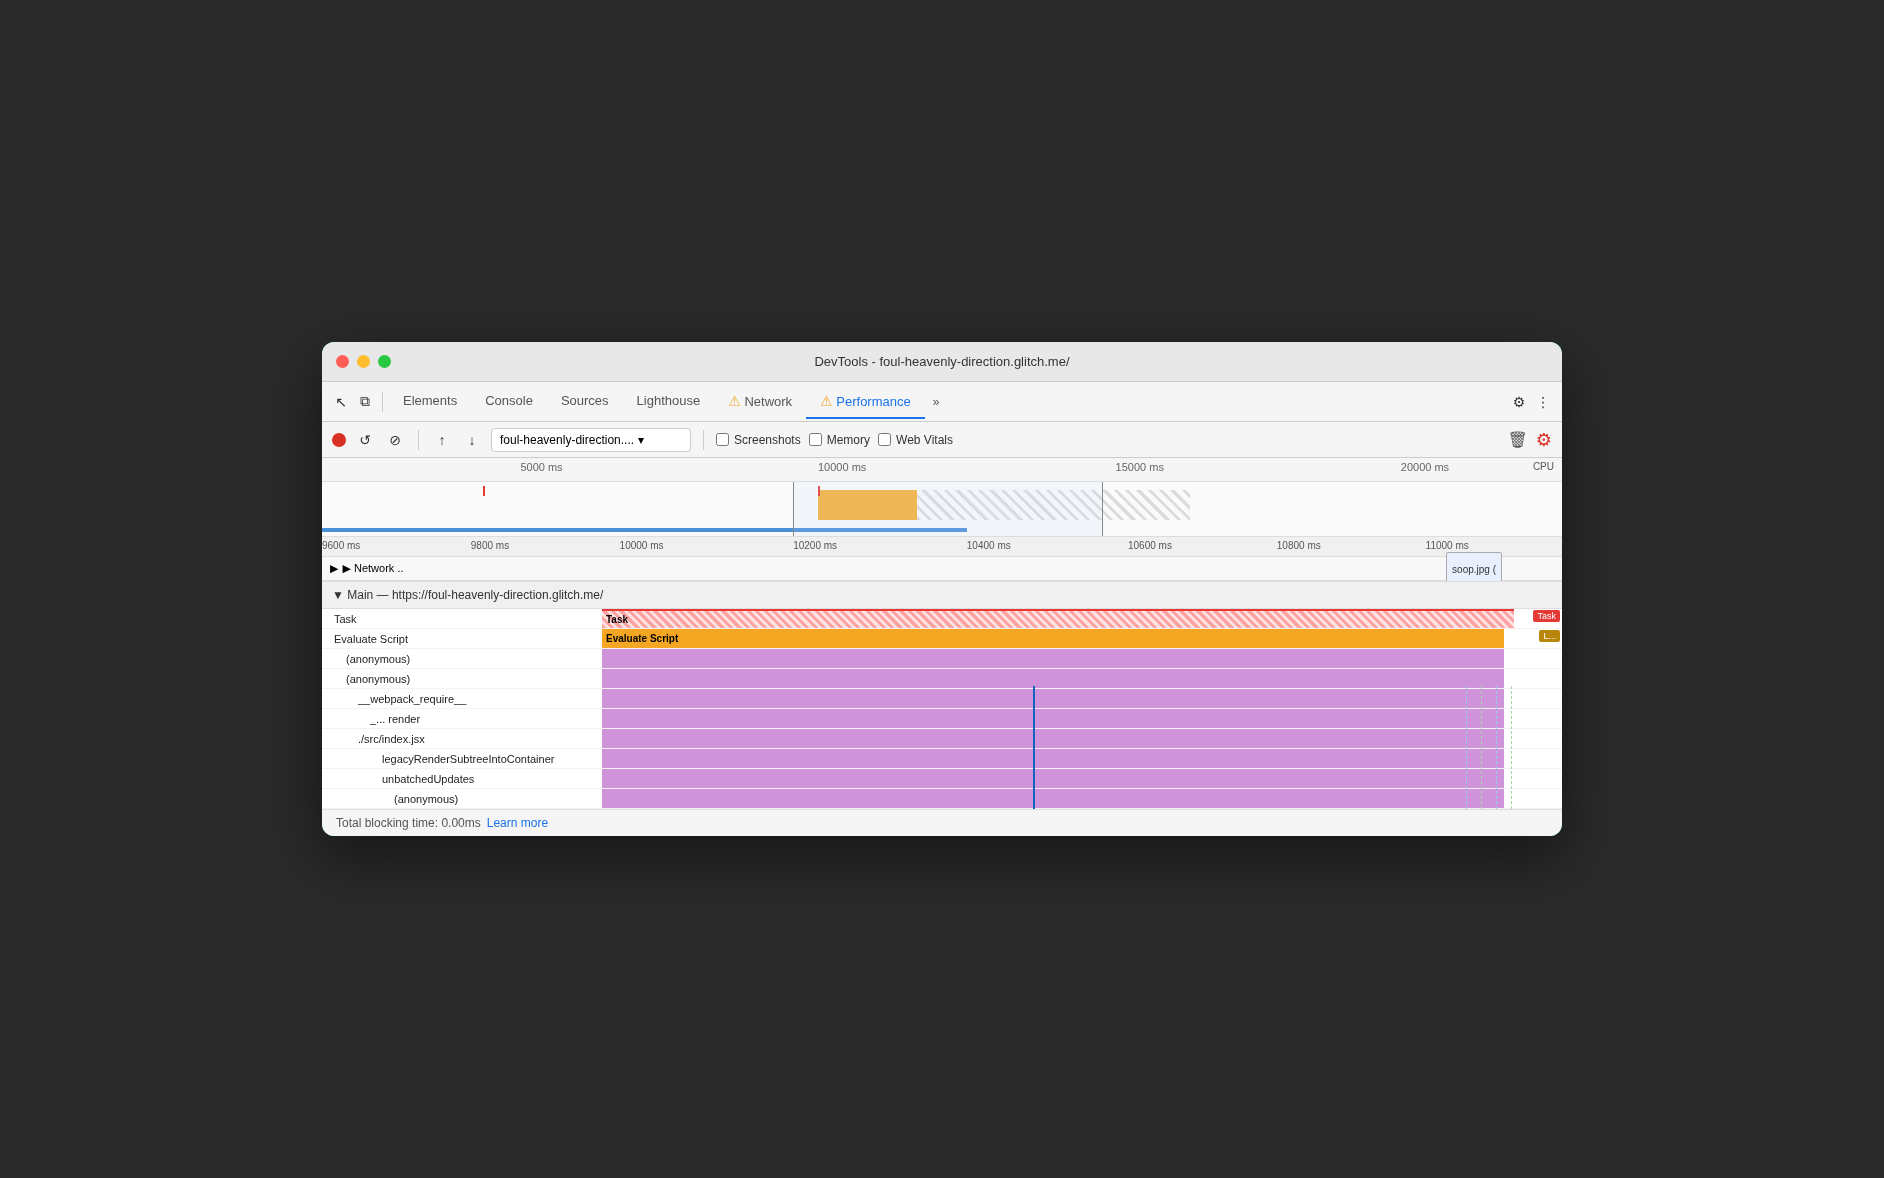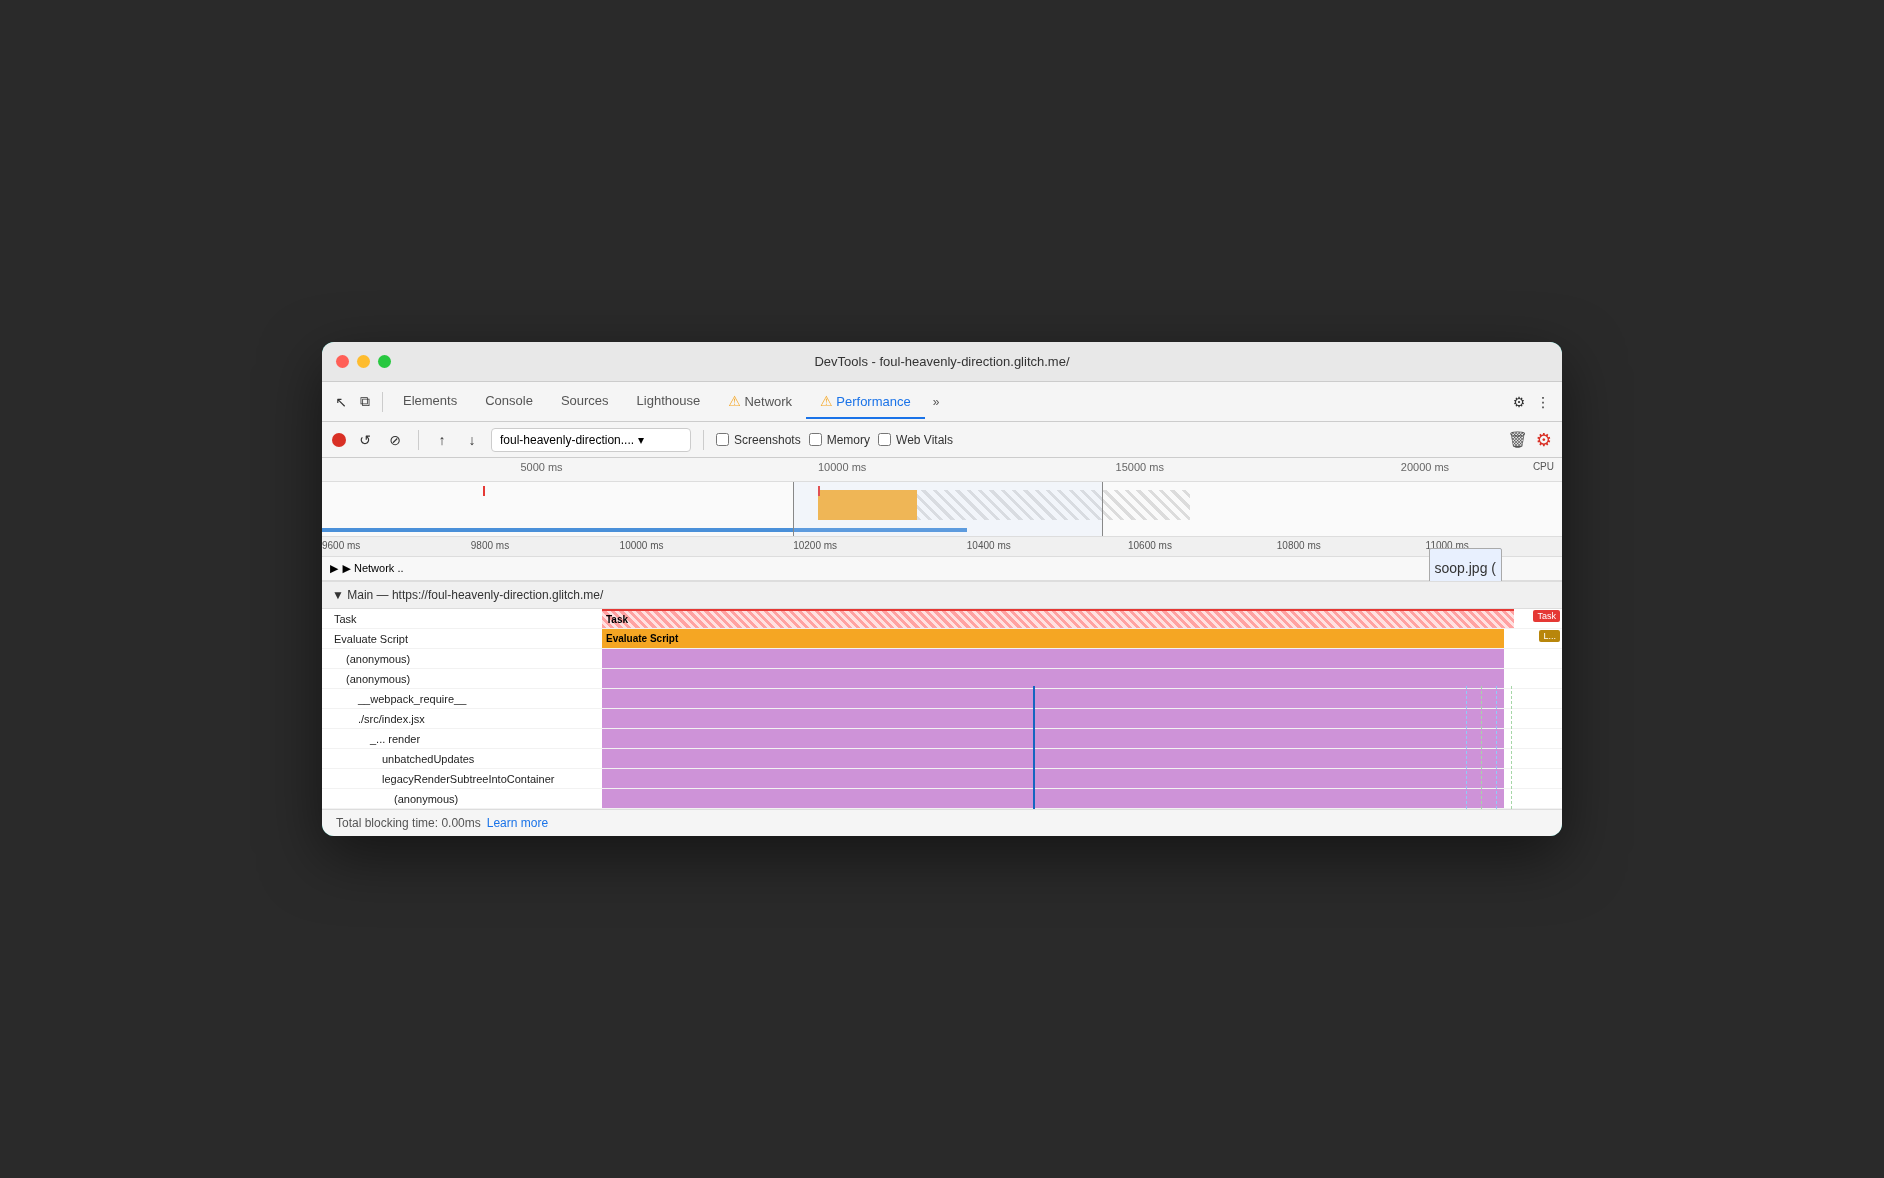--- a/index.html
+++ b/index.html
@@ -240,21 +240,21 @@
       color: #555;
       cursor: pointer;
       background: none;
       border: none;
     }
     .soop-badge {
       background: #e8f0fe;
       border: 1px solid #aaa;
       border-radius: 2px;
       padding: 11px 5px;
-      font-size: 14px;
+      font-size: 10px;
       color: #333;
     }
     .indent1 { padding-left: 24px; }
     .indent2 { padding-left: 36px; }
     .indent3 { padding-left: 48px; }
     .indent4 { padding-left: 60px; }
     .indent5 { padding-left: 72px; }
   </style>
 </head>
 <body>
@@ -461,49 +461,49 @@
     <div class="flame-row" style="height:20px;">
       <div class="flame-label-area indent2">
         <span>__webpack_require__</span>
       </div>
       <div class="flame-bar-area">
         <div class="task-bar bar-purple" style="left:0; width:94%;"></div>
       </div>
     </div>
 
     <div class="flame-row" style="height:20px;">
+      <div class="flame-label-area indent3">
+        <span>_...  render</span>
+      </div>
+      <div class="flame-bar-area">
+        <div class="task-bar bar-purple" style="left:0; width:94%;"></div>
+      </div>
+    </div>
+
+    <div class="flame-row" style="height:20px;">
       <div class="flame-label-area indent2">
         <span>./src/index.jsx</span>
       </div>
       <div class="flame-bar-area">
         <div class="task-bar bar-purple" style="left:0; width:94%;"></div>
       </div>
     </div>
 
     <div class="flame-row" style="height:20px;">
-      <div class="flame-label-area indent3">
-        <span>_...  render</span>
+      <div class="flame-label-area indent4">
+        <span>legacyRenderSubtreeIntoContainer</span>
       </div>
       <div class="flame-bar-area">
         <div class="task-bar bar-purple" style="left:0; width:94%;"></div>
       </div>
     </div>
 
     <div class="flame-row" style="height:20px;">
       <div class="flame-label-area indent4">
         <span>unbatchedUpdates</span>
-      </div>
-      <div class="flame-bar-area">
-        <div class="task-bar bar-purple" style="left:0; width:94%;"></div>
-      </div>
-    </div>
-
-    <div class="flame-row" style="height:20px;">
-      <div class="flame-label-area indent4">
-        <span>legacyRenderSubtreeIntoContainer</span>
       </div>
       <div class="flame-bar-area">
         <div class="task-bar bar-purple" style="left:0; width:94%;"></div>
       </div>
     </div>
 
     <div class="flame-row" style="height:20px;">
       <div class="flame-label-area indent5">
         <span>(anonymous)</span>
       </div>

